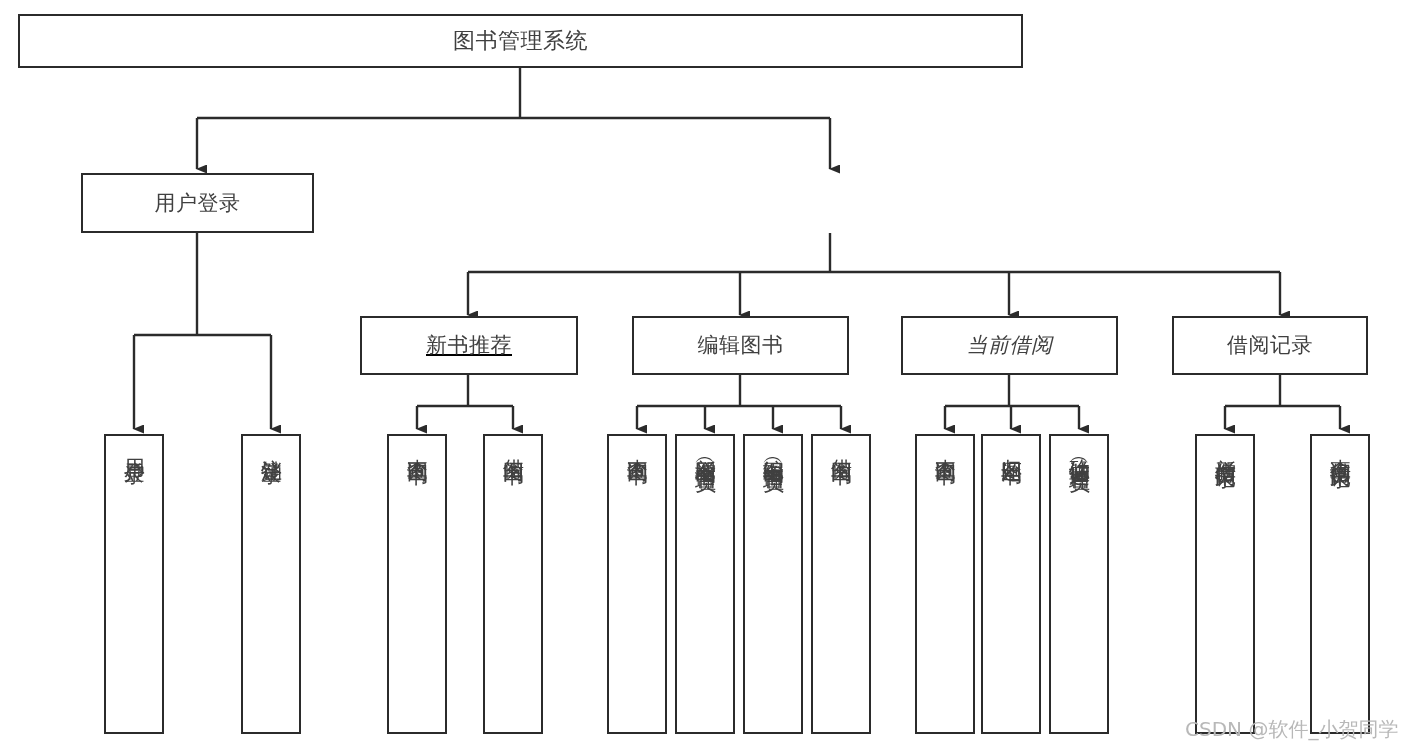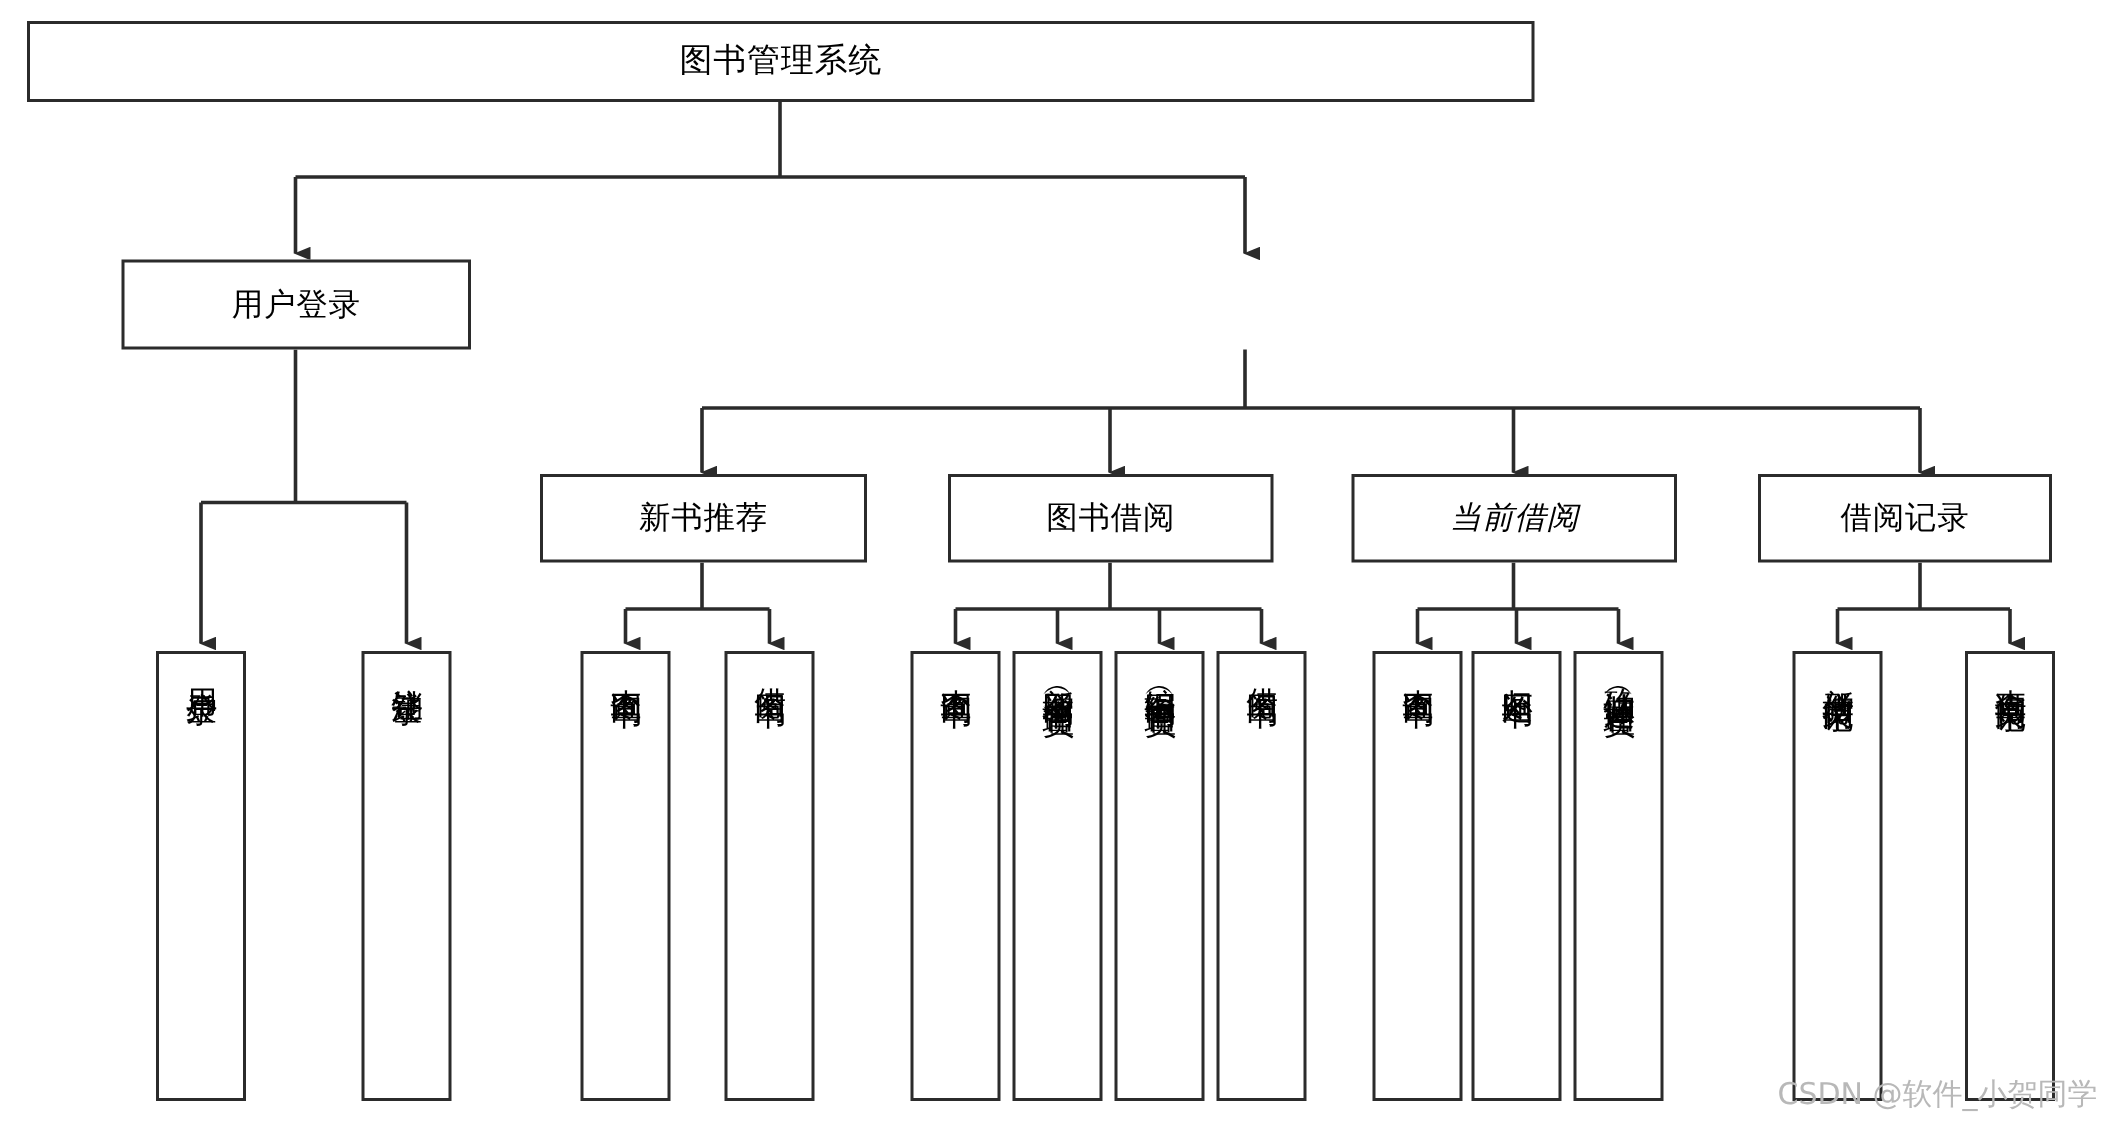--- a/index.html
+++ b/index.html
@@ -31,21 +31,21 @@
     position: absolute;
     box-sizing: border-box;
     background: #ffffff;
     border: 2px solid #2b2b2b;
     display: flex;
     align-items: center;
     justify-content: center;
     overflow: hidden;
   }
   .node .label {
-    color: #000000;
+    color: #404040;
     letter-spacing: 0.5px;
     line-height: 1.18;
     text-align: left;
     white-space: nowrap;
   }
   .node.horiz .label {
     font-size: 21px;
   }
   .node.root .label {
     font-size: 22px;
@@ -129,25 +129,25 @@
   </svg>
 
   <div class="node root horiz" style="left:18px; top:14px; width:1005px; height:54px;">
     <span class="label">图书管理系统</span>
   </div>
 
   <div class="node horiz" style="left:81px; top:173px; width:233px; height:60px;">
     <span class="label">用户登录</span>
   </div>
 
-  <div class="node horiz" style="left:360px; top:316px; width:218px; height:59px;">
+  <div class="node horiz" style="left:360px; top:316px; width:218px; height:59px;text-decoration:underline;">
     <span class="label">新书推荐</span>
   </div>
   <div class="node horiz" style="left:632px; top:316px; width:217px; height:59px;">
-    <span class="label">图书借阅</span>
+    <span class="label">编辑图书</span>
   </div>
   <div class="node horiz" style="left:901px; top:316px; width:217px; height:59px;font-style:italic;">
     <span class="label">当前借阅</span>
   </div>
   <div class="node horiz" style="left:1172px; top:316px; width:196px; height:59px;">
     <span class="label">借阅记录</span>
   </div>
 
   <div class="node vert" style="left:104px; top:434px; width:60px; height:300px;">
     <span class="label">用户登录</span>

